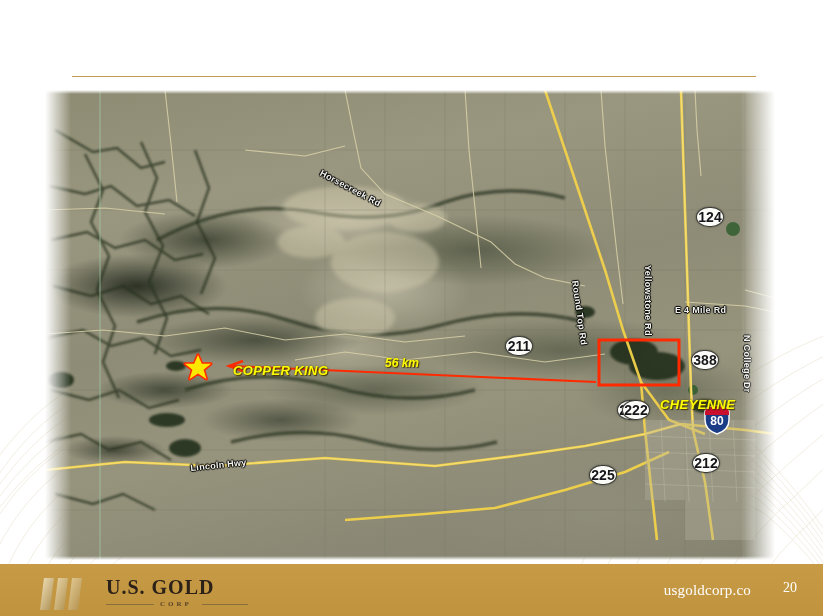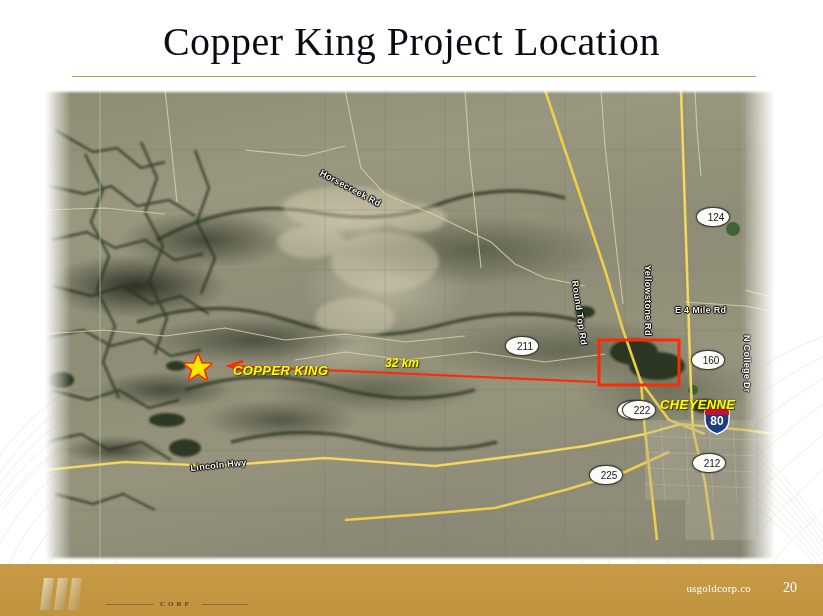--- a/index.html
+++ b/index.html
@@ -77,24 +77,23 @@
     font-weight:700;font-style:italic;color:#ffff00;font-size:12px;
     text-shadow:0 0 2px #5a4a00,1px 1px 1px rgba(60,45,0,.9);
   }
   .road-label{
     color:#f2f2ee;font-size:9px;font-weight:600;letter-spacing:.3px;
     text-shadow:0 0 1px #000,1px 0 1px #000,-1px 0 1px #000,0 1px 1px #000,0 -1px 1px #000;
   }
   .shield{
     position:absolute;width:26px;height:18px;border-radius:50%/55%;
     background:#fbfbf8;border:1px solid #3a3a35;
-    color:#16161a;font-size:10px;font-weight:400;
+    color:#16161a;font-size:14px;font-weight:700;
     display:flex;align-items:center;justify-content:center;
     box-shadow:0 0 2px rgba(0,0,0,.5);
-    padding-left:6px;
   }
   .ishield{
     position:absolute;width:26px;height:22px;
     display:flex;align-items:flex-end;justify-content:center;
     color:#ffffff;font-size:12px;font-weight:700;
   }
 
   
   .footer{
     position:absolute;left:0;right:0;bottom:0;height:52px;
@@ -108,21 +107,21 @@
   }
   .logo-sub{
     position:absolute;left:122px;top:26px;
     font-family:"Liberation Serif", serif;
     font-size:7px;font-weight:700;color:#5a4426;letter-spacing:3px;
   }
   .logo-rule{position:absolute;top:30px;height:1px;background:#8a6d3c;}
   .site{
     position:absolute;right:72px;top:18px;
     font-family:"Liberation Serif", serif;
-    font-size:11px;color:#ffffff;letter-spacing:.2px;
+    font-size:15px;color:#ffffff;letter-spacing:.2px;
   }
   .pageno{
     position:absolute;right:26px;top:16px;
     font-family:"Liberation Serif", serif;
     font-size:14px;color:#ffffff;
   }
 </style>
 </head>
 <body>
 
@@ -159,21 +158,20 @@
       <path d="M20 280 Q60 170 150 100 Q230 40 300 20"></path>
       <path d="M46 280 Q84 182 168 116 Q244 58 300 38"></path>
       <path d="M74 280 Q108 194 186 132 Q256 76 300 58"></path>
       <path d="M104 280 Q134 208 204 150 Q268 96 300 80"></path>
       <path d="M136 280 Q160 222 222 170 Q278 120 300 106"></path>
       <path d="M170 280 Q188 238 240 192 Q286 148 300 136"></path>
       <path d="M206 280 Q218 252 258 216 Q292 180 300 170"></path>
     </g>
   </svg>
 
-  <div class="title">Copper King Project Location</div>
   <div class="title-rule"></div>
 
   <div class="map-wrap">
     <div class="map">
 
       <svg class="map-svg" viewBox="0 0 730 470" preserveAspectRatio="none">
         <defs>
           <filter id="blurSoft">
               <feGaussianBlur stdDeviation="1.1"></feGaussianBlur>
             </filter>
@@ -303,32 +301,32 @@
 
         <g transform="translate(153,278)">
           <polygon points="0,-13 3.8,-4.2 13,-4.2 5.6,1.8 8.4,11 0,5.4 -8.4,11 -5.6,1.8 -13,-4.2 -3.8,-4.2" fill="#ffe800" stroke="#ff2a00" stroke-width="3.2" stroke-linejoin="round"></polygon>
           <polygon points="0,-13 3.8,-4.2 13,-4.2 5.6,1.8 8.4,11 0,5.4 -8.4,11 -5.6,1.8 -13,-4.2 -3.8,-4.2" fill="#ffe800"></polygon>
         </g>
       </svg>
 
       <div class="maplabel place" style="left:188px;top:245px;margin-top:28px;">COPPER KING</div>
       <div class="maplabel place" style="left:615px;top:307px;">CHEYENNE</div>
 
-      <div class="maplabel dist" style="left:340px;top:266px;">32 km</div>
+      <div class="maplabel dist" style="left:340px;top:266px;">56 km</div>
 
       <div class="maplabel road-label" style="left:278px;top:78px;transform:rotate(28deg);transform-origin:left top;">Horsecreek Rd</div>
       <div class="maplabel road-label" style="left:145px;top:373px;transform:rotate(-6deg);transform-origin:left top;">Lincoln Hwy</div>
       <div class="maplabel road-label" style="left:535px;top:190px;transform:rotate(82deg);transform-origin:left top;">Round Top Rd</div>
       <div class="maplabel road-label" style="left:608px;top:175px;transform:rotate(90deg);transform-origin:left top;">Yellowstone Rd</div>
       <div class="maplabel road-label" style="left:630px;top:215px;">E 4 Mile Rd</div>
       <div class="maplabel road-label" style="left:707px;top:245px;transform:rotate(90deg);transform-origin:left top;">N College Dr</div>
 
       <div class="shield" style="left:651px;top:117px;">124</div>
       <div class="shield" style="left:460px;top:246px;">211</div>
-      <div class="shield" style="left:646px;top:260px;">160</div>
+      <div class="shield" style="left:646px;top:260px;">388</div>
       <div class="shield" style="left:572px;top:310px;">210</div>
       <div class="shield" style="left:577px;top:310px;">222</div>
       <div class="shield" style="left:544px;top:375px;">225</div>
       <div class="shield" style="left:647px;top:363px;">212</div>
 
       <div class="ishield" style="left:659px;top:316px;">80</div>
 
     </div>
   </div>
 
@@ -338,20 +336,21 @@
         <defs>
           <linearGradient id="bar1" x1="0" y1="0" x2="1" y2="1">
             <stop offset="0" stop-color="#f3e3bd"></stop>
               <stop offset="1" stop-color="#a98c4e"></stop>
           </linearGradient>
         </defs>
         <polygon points="6,4 16,4 12,36 2,36" fill="url(#bar1)"></polygon>
         <polygon points="20,4 30,4 26,36 16,36" fill="url(#bar1)" opacity=".85"></polygon>
         <polygon points="34,4 44,4 40,36 30,36" fill="url(#bar1)" opacity=".7"></polygon>
       </svg>
+      <div class="logo-text">U.S. GOLD</div>
       <div class="logo-sub">CORP</div>
       <div class="logo-rule" style="left:68px;width:48px;"></div>
       <div class="logo-rule" style="left:164px;width:46px;"></div>
     </div>
     <div class="site">usgoldcorp.co</div>
     <div class="pageno">20</div>
   </div>
 
 </div>
 

